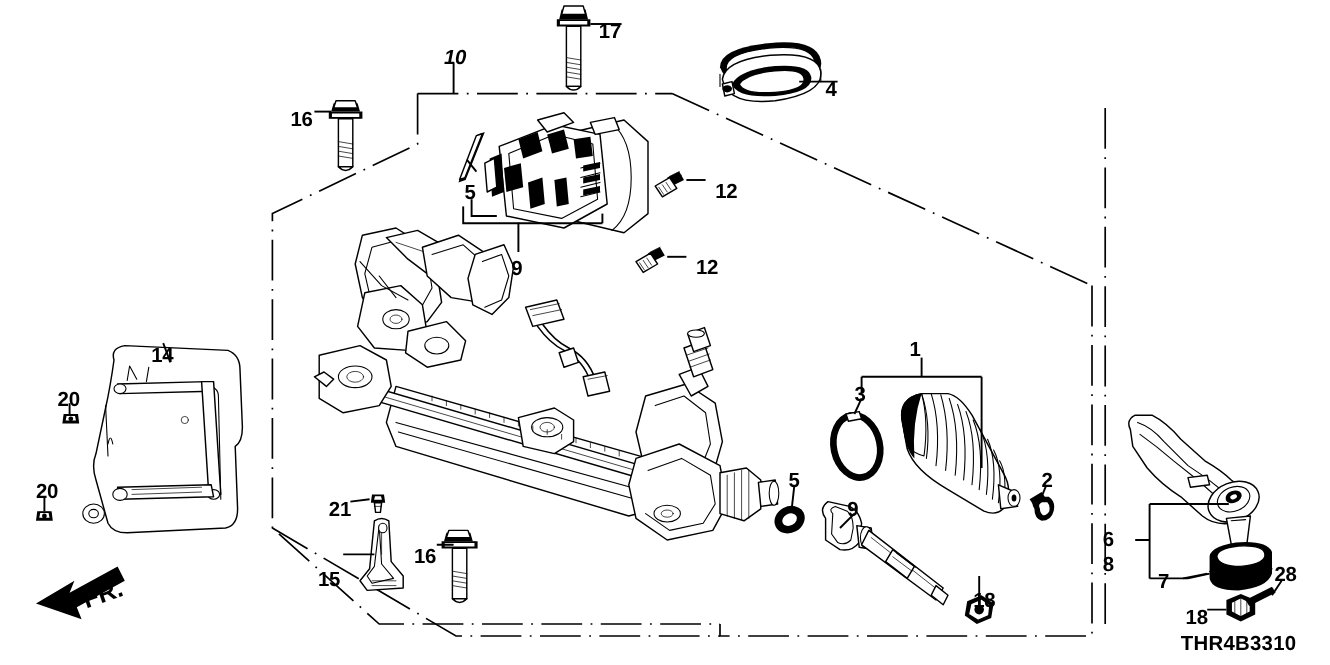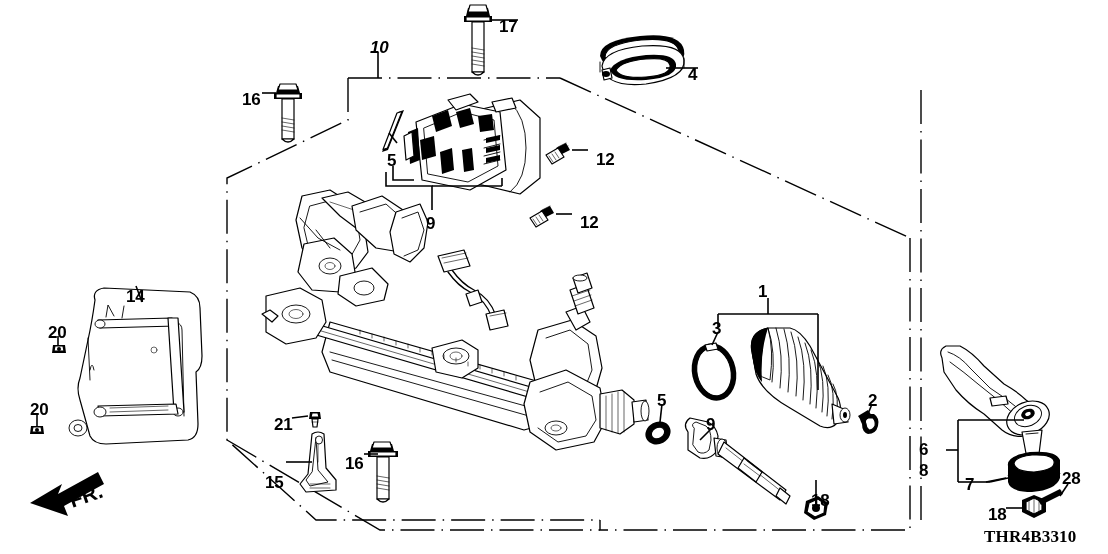--- a/index.html
+++ b/index.html
@@ -29,21 +29,21 @@
     font-family: "Liberation Sans", sans-serif;
     font-size: 17px;
     font-weight: 700;
     color: #000000;
     line-height: 1;
     white-space: nowrap;
     letter-spacing: -0.2px;
   }
   .dcode {
     position: absolute;
-    font-family: Liberation Serif, serif;
+    font-family: Liberation Sans, sans-serif;
     font-size: 17px;
     font-weight: 700;
     color: #000000;
     letter-spacing: 0.2px;
     white-space: nowrap;
   }
   .frlabel {
     position: absolute;
     font-family: "Liberation Sans", sans-serif;
     font-size: 21px;

